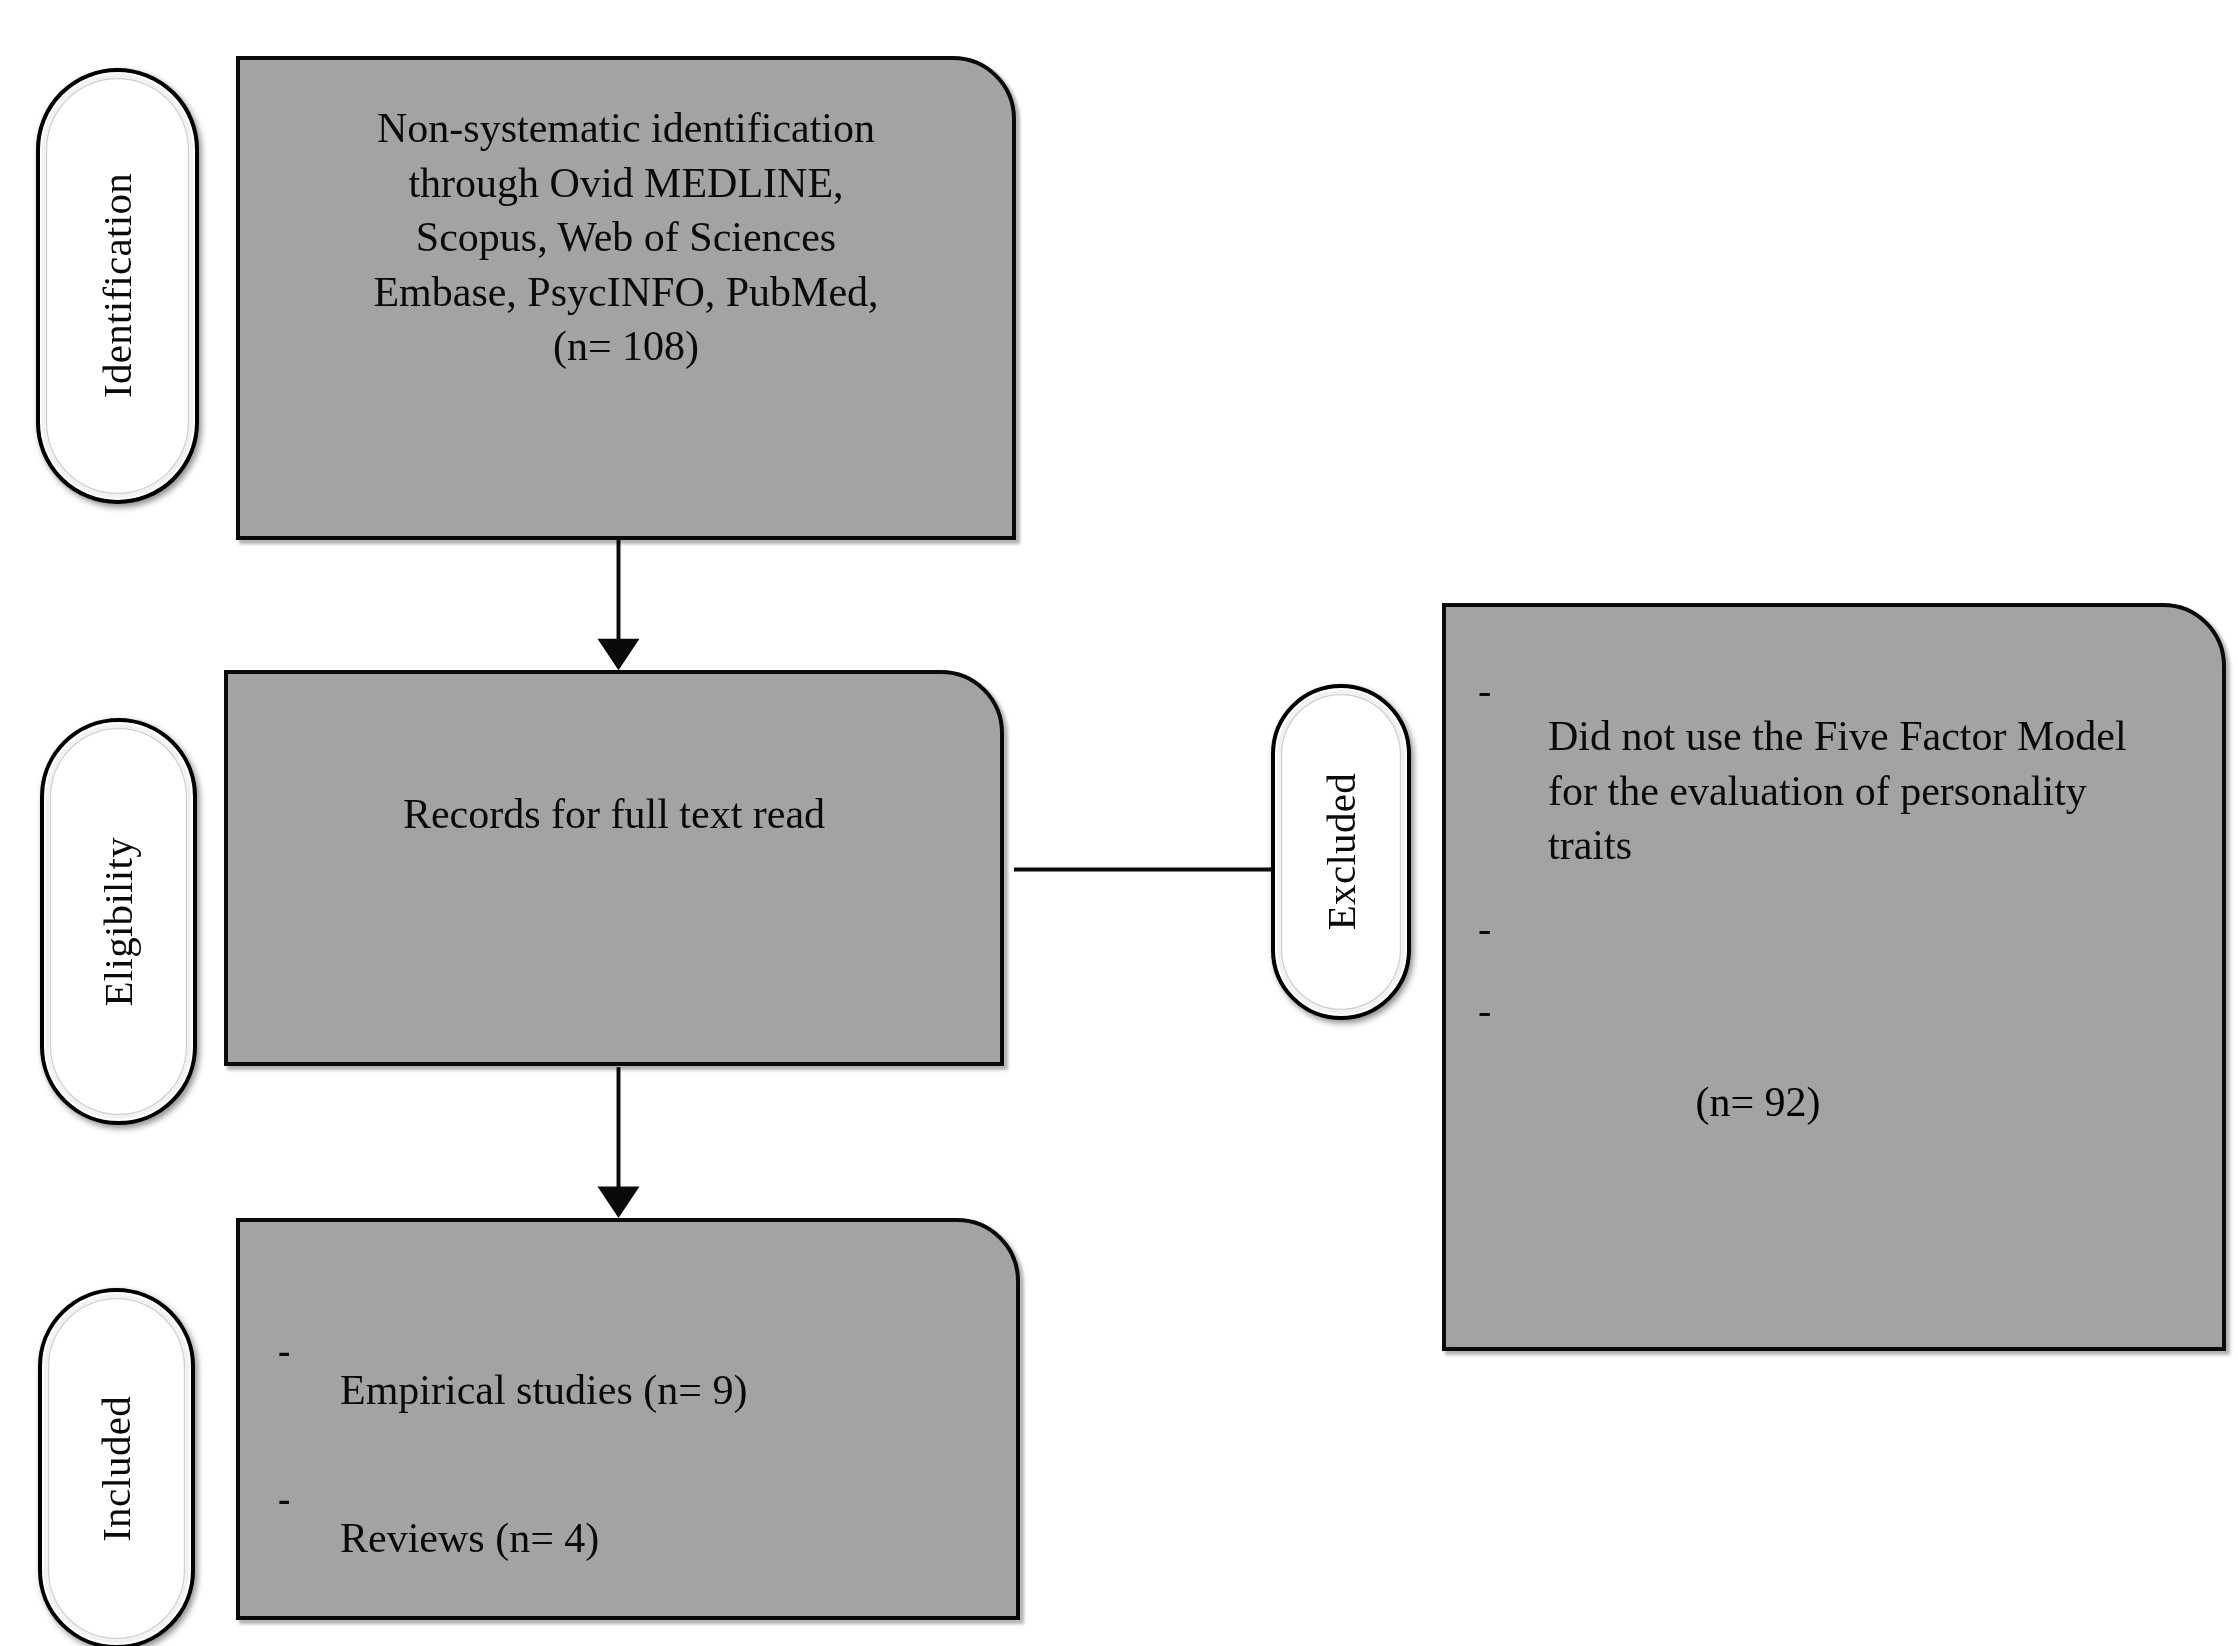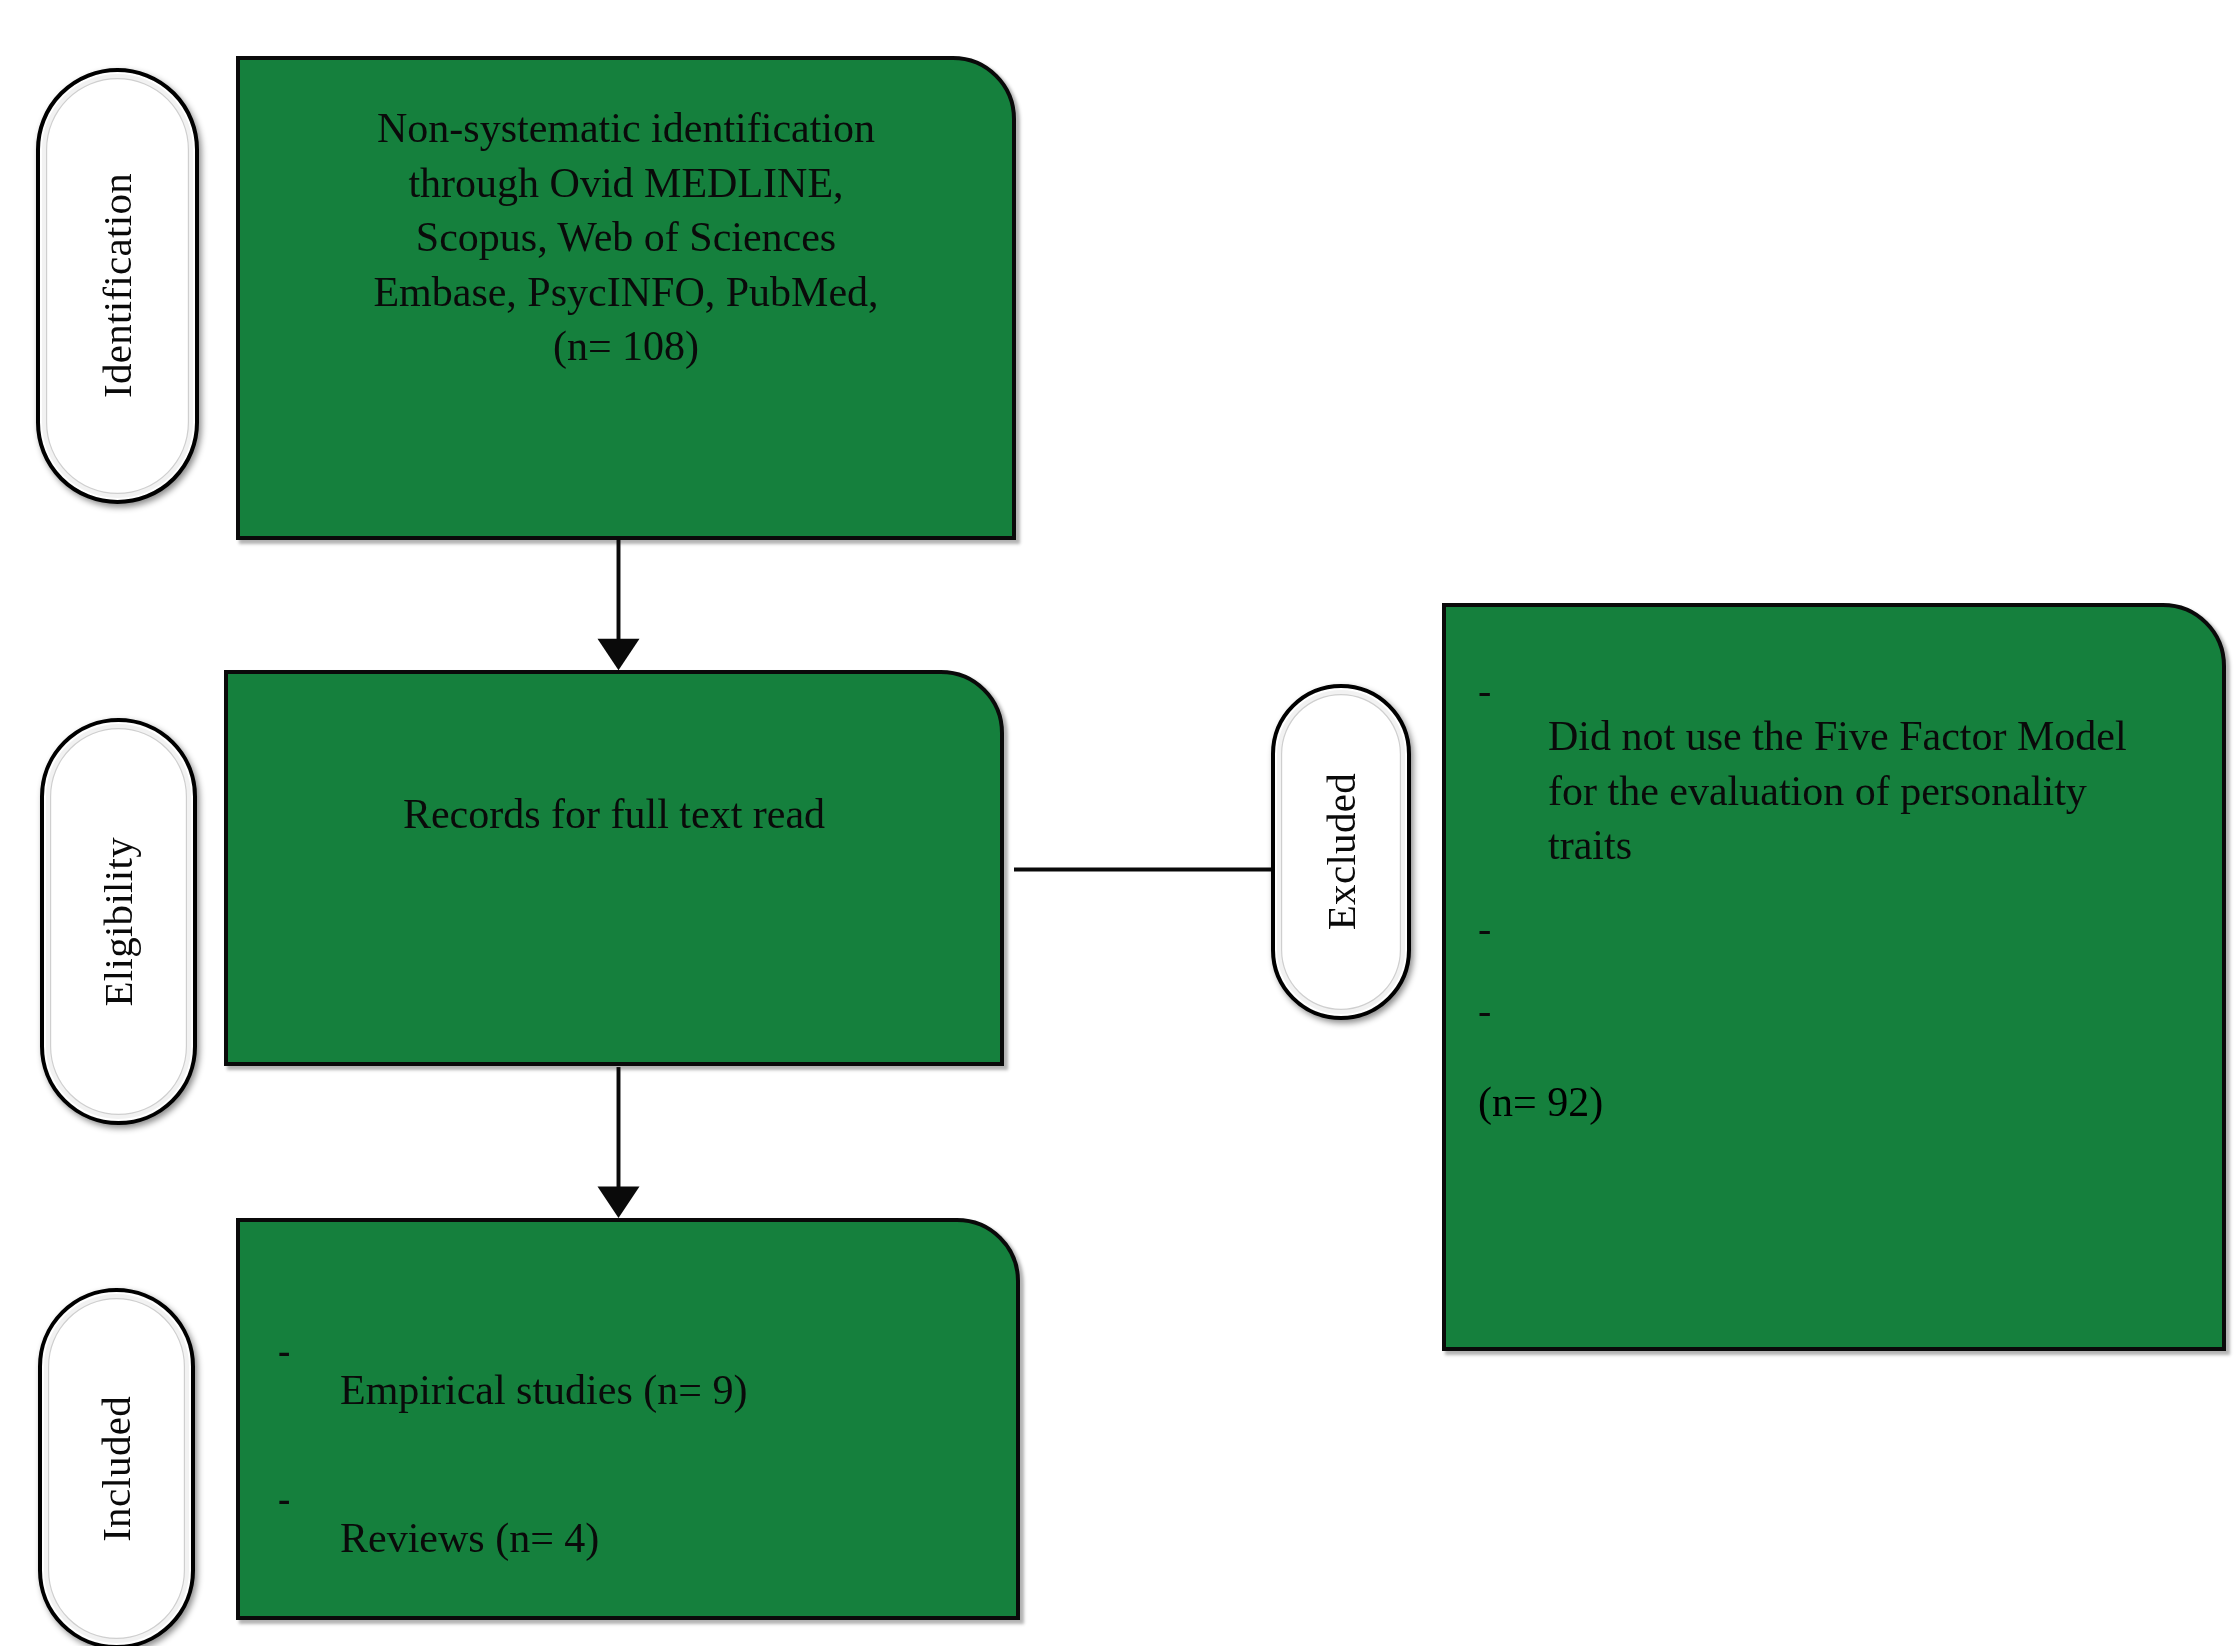--- a/index.html
+++ b/index.html
@@ -43,21 +43,21 @@
     white-space: nowrap;
     font-size: 41px;
     line-height: 1;
     letter-spacing: 0.3px;
     color: #0a0a0a;
   }
 
   
   .flow-box {
     position: absolute;
-    background: #15803d;
+    background: #a3a3a3;
     border: 4px solid #0a0a0a;
     box-sizing: border-box;
     border-top-right-radius: 63px;
     box-shadow: 3.3px 3.3px 3.3px rgba(0,0,0,0.30);
   }
   .box-body {
     position: absolute;
     left: 0;
     right: 0;
   }
@@ -94,21 +94,21 @@
   
   #excluded-box .bullet-row { margin-bottom: 38px; }
   #excluded-box .bullet-mark {
     width: 70px;
     font-size: 40px;
     line-height: 1.10;
     position: relative;
     top: -4px;
   }
   #excluded-box .tally {
-    text-align: left;
+    text-align: center;
     font-size: 42px;
     line-height: 1.30;
     padding-right: 138px;
   }
 
   
   #included-box .bullet-row { margin-bottom: 57px; }
   #included-box .bullet-mark {
     width: 62px;
     font-size: 37px;

